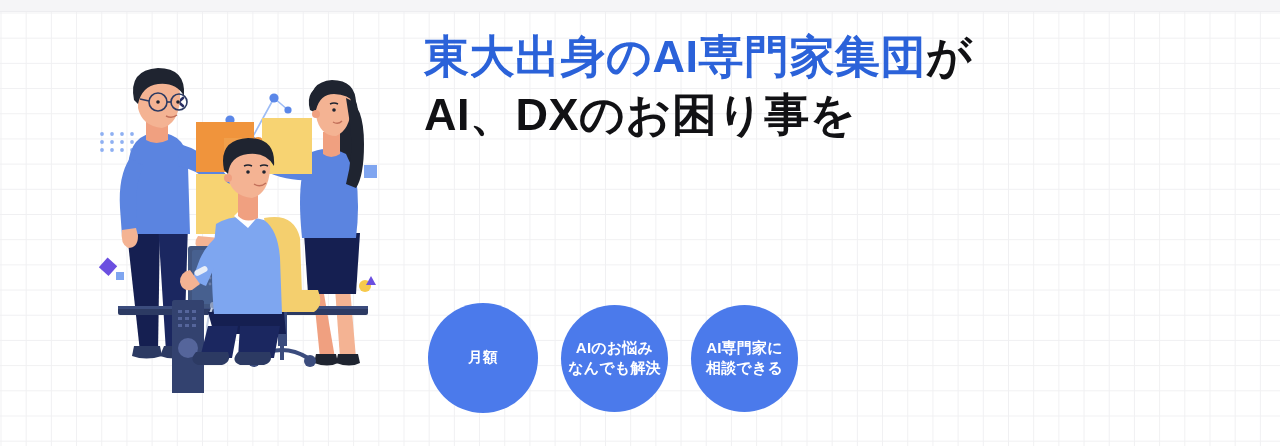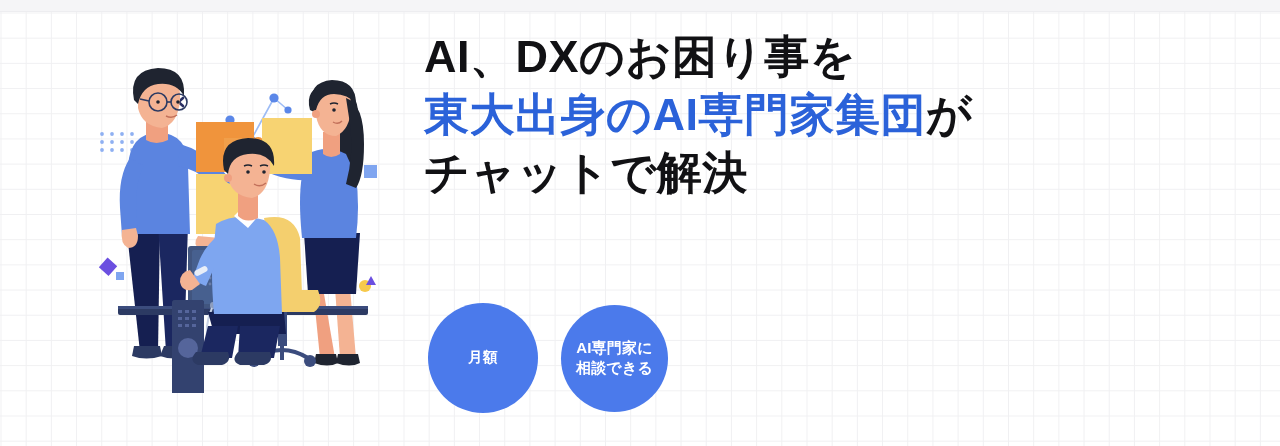--- a/index.html
+++ b/index.html
@@ -333,33 +333,36 @@
         <path d="M156,108 Q160,106 164,108" stroke="#1f2430" stroke-width="1.4" fill="none"></path>
         <path d="M172,108 Q176,106 180,108" stroke="#1f2430" stroke-width="1.4" fill="none"></path>
         <path d="M166,126 Q172,130 178,125" stroke="#c2705a" stroke-width="1.4" fill="none"></path>
       </g>
 
     </svg>
   </div>
 
   <div class="copy">
     <h1 class="headline">
+      <div><span class="hl-accent">東大出身のAI専門家集団</span><span>が</span></div>
       <div>AI、DXのお困り事を</div>
-      <div><span class="hl-accent">東大出身のAI専門家集団</span><span>が</span></div>
-      <div>チャットで解決</div>
     </h1>
 
   </div>
 
   <div class="badges">
 
     <div class="badge badge-price">
       <span class="b-label">月額</span>
     </div>
 
+    <div class="badge badge-text">
+      <span class="b-line">AIのお悩み</span>
+      <span class="b-line">なんでも解決</span>
+    </div>
 
     <div class="badge badge-text">
       <span class="b-line">AI専門家に</span>
       <span class="b-line">相談できる</span>
     </div>
 
   </div>
 
 </div>
 

